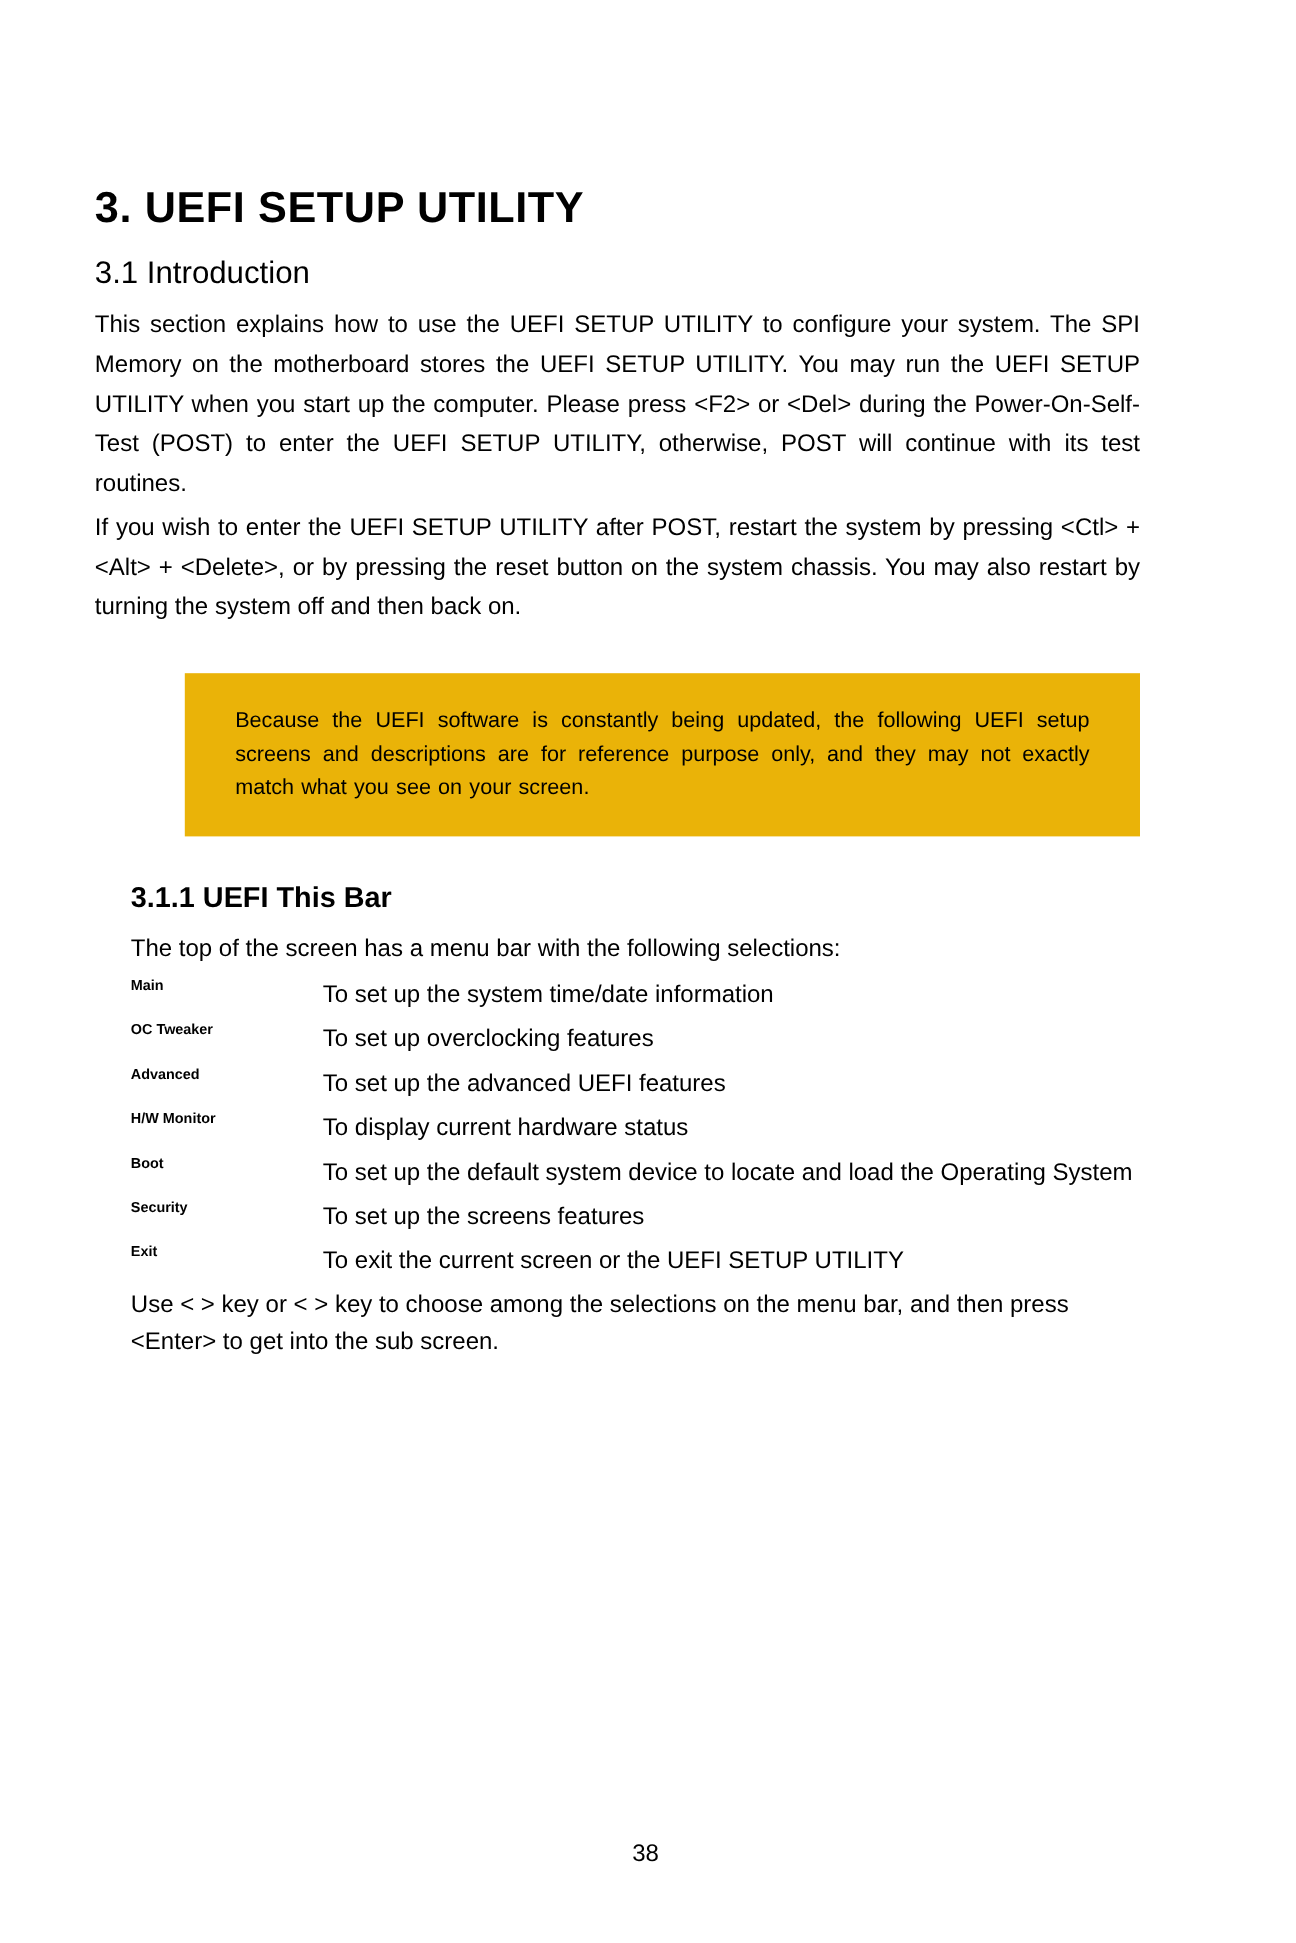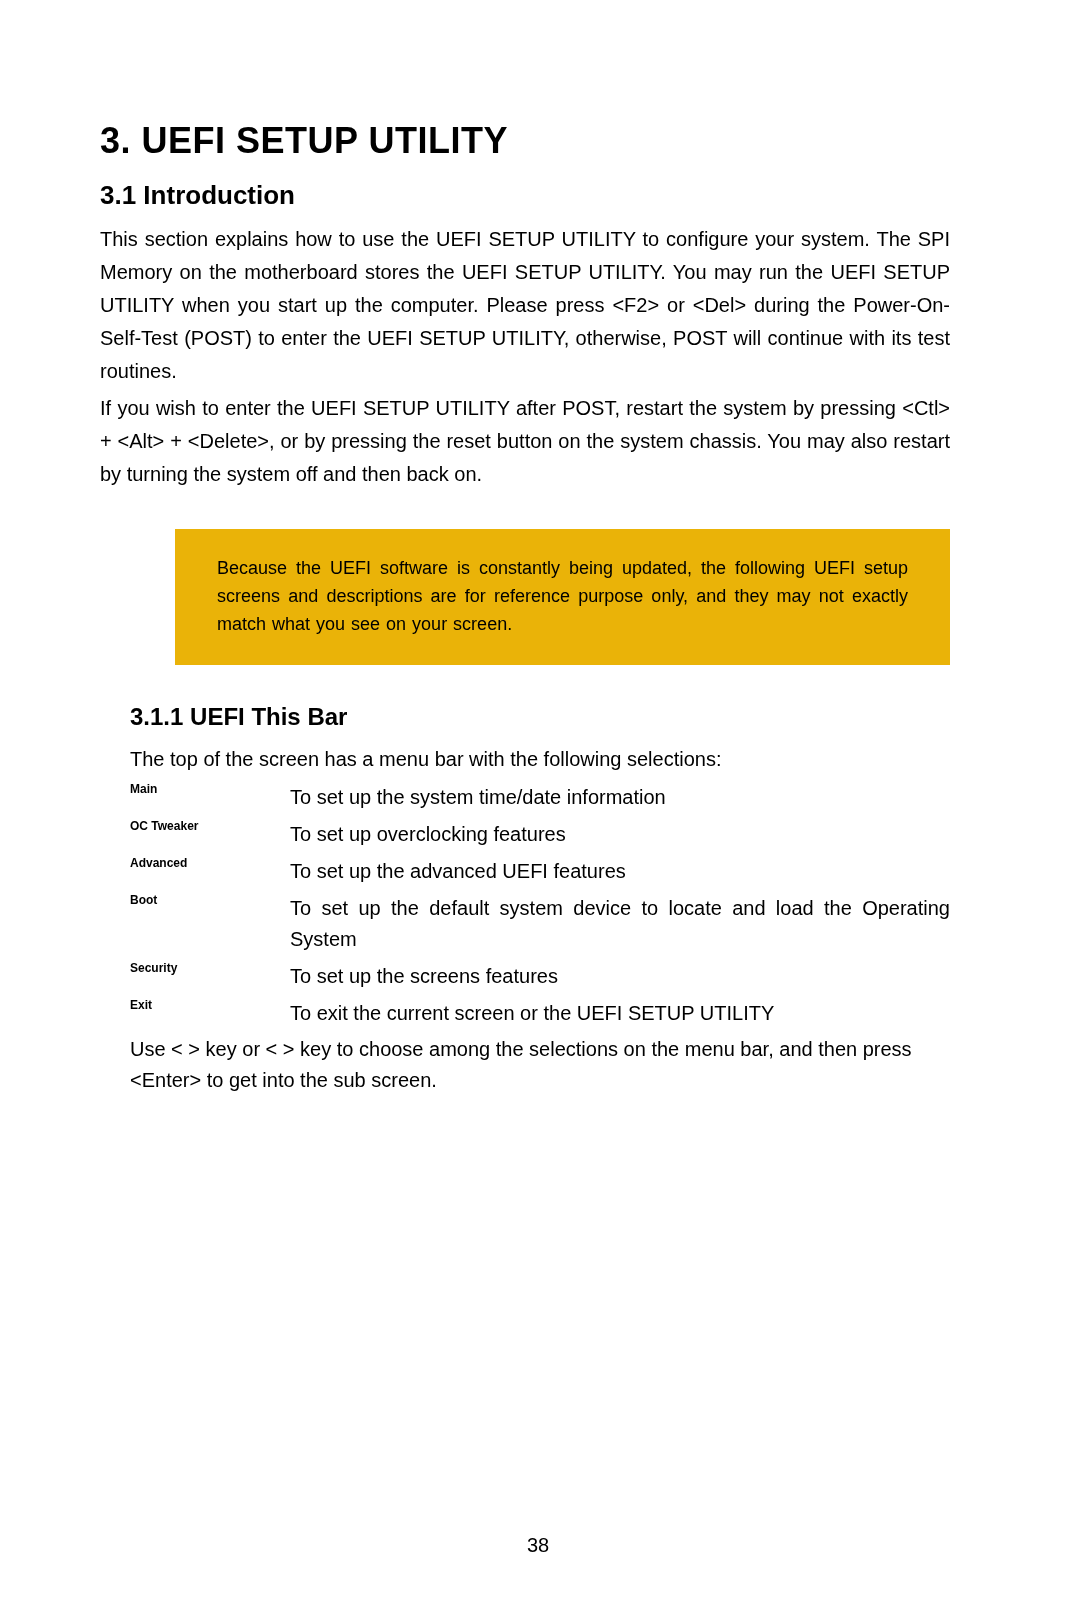--- a/index.html
+++ b/index.html
@@ -9,32 +9,33 @@
     }
     body {
       width: 1080px;
       height: 1619px;
       background: #ffffff;
       font-family: Arial, Helvetica, sans-serif;
       color: #000;
       position: relative;
     }
     .page {
-      padding: 120px 130px 60px 100px;
+      padding: 120px 130px 60px 79px;
+      margin-top: 32px;
     }
     .chapter-title {
       font-size: 36px;
       font-weight: bold;
       letter-spacing: 0.5px;
       margin-bottom: 18px;
       font-family: "Trebuchet MS", "Arial", sans-serif;
     }
     .section-title {
       font-size: 26px;
-      font-weight: bold;
+      font-weight: normal;
       margin-bottom: 12px;
       font-family: "Trebuchet MS", "Arial", sans-serif;
     }
     .body-p {
       font-size: 20px;
       line-height: 1.65;
       text-align: justify;
       margin-bottom: 4px;
     }
     .notice-box {
@@ -127,20 +128,24 @@
       </div>
       <div class="menu-row">
         <div class="menu-label">OC Tweaker</div>
         <div class="menu-desc">To set up overclocking features</div>
       </div>
       <div class="menu-row">
         <div class="menu-label">Advanced</div>
         <div class="menu-desc">To set up the advanced UEFI features</div>
       </div>
       <div class="menu-row">
+        <div class="menu-label">H/W Monitor</div>
+        <div class="menu-desc">To display current hardware status</div>
+      </div>
+      <div class="menu-row">
         <div class="menu-label">Boot</div>
         <div class="menu-desc">To set up the default system device to locate and load the Operating System</div>
       </div>
       <div class="menu-row">
         <div class="menu-label">Security</div>
         <div class="menu-desc">To set up the screens features</div>
       </div>
       <div class="menu-row">
         <div class="menu-label">Exit</div>
         <div class="menu-desc">To exit the current screen or the UEFI SETUP UTILITY</div>

